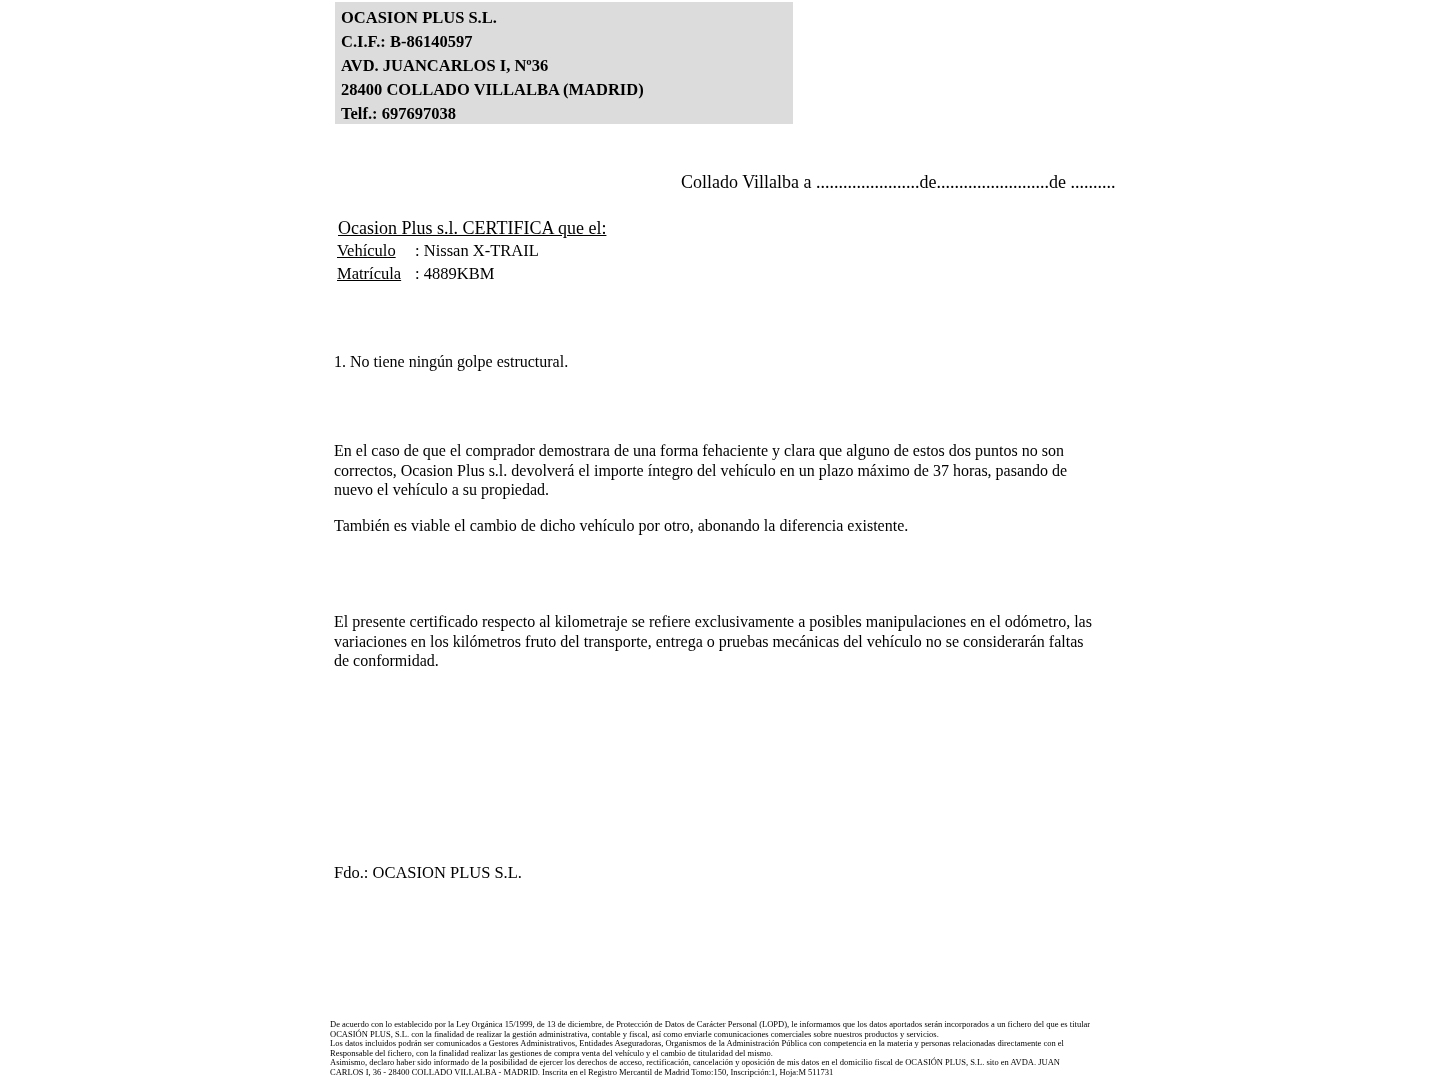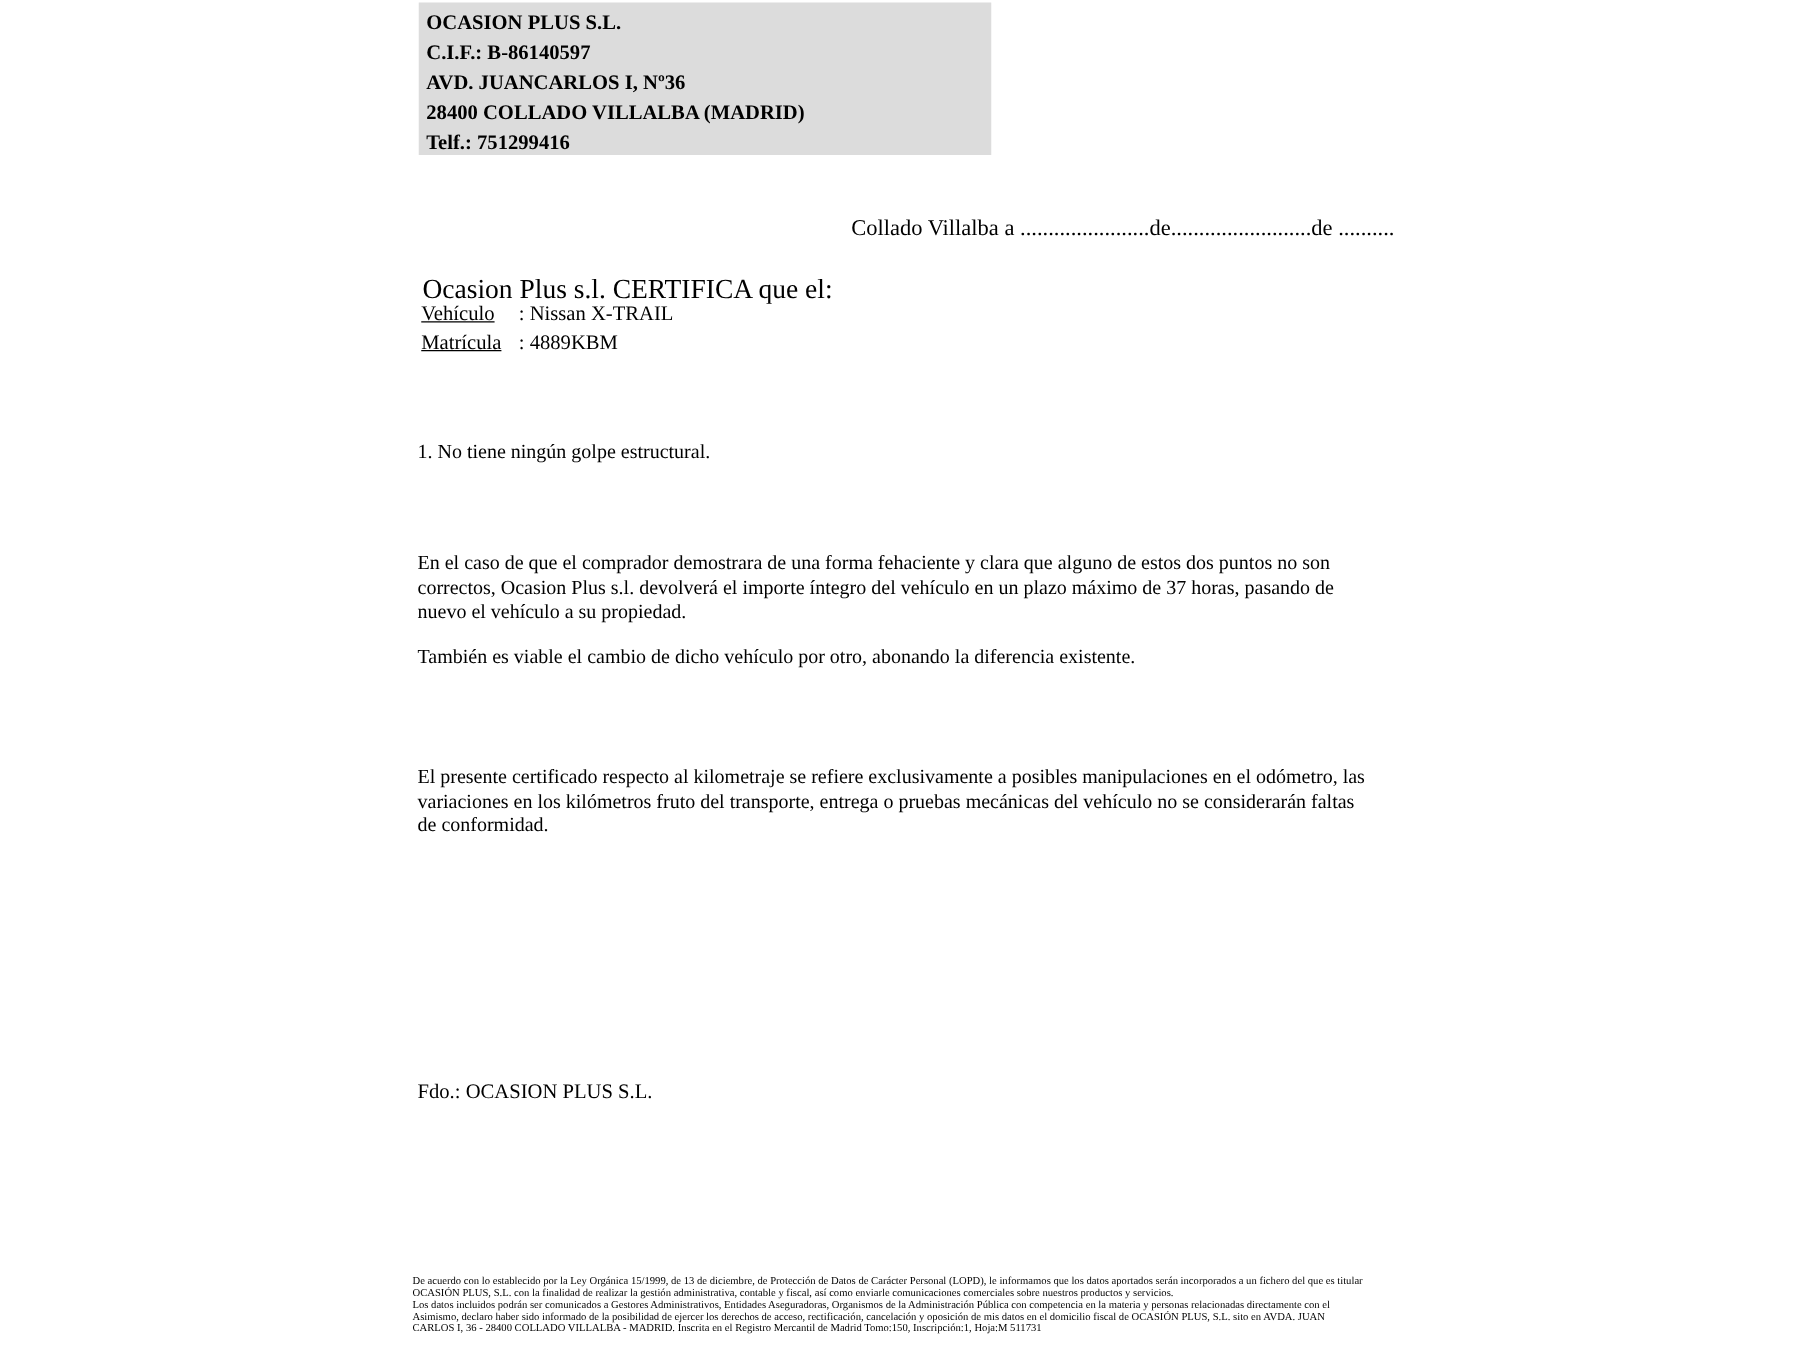--- a/index.html
+++ b/index.html
@@ -34,22 +34,23 @@
     position: absolute;
     left: 681px;
     top: 172px;
     font-size: 18px;
     white-space: nowrap;
   }
   .cert-intro {
     position: absolute;
     left: 338px;
     top: 218px;
-    font-size: 22px;
+    font-size: 18px;
     white-space: nowrap;
+    text-decoration: underline;
   }
   .cert-row {
     position: absolute;
     left: 337px;
     font-size: 16.5px;
     white-space: nowrap;
   }
   .row-vehicle { top: 241px; }
   .row-plate   { top: 264px; }
   .cert-label {
@@ -96,21 +97,21 @@
 </head>
 <body>
 
 <div class="page">
 
   <div class="header-box">
     <div>OCASION PLUS S.L.</div>
     <div>C.I.F.: B-86140597</div>
     <div>AVD. JUANCARLOS I, Nº36</div>
     <div>28400 COLLADO VILLALBA (MADRID)</div>
-    <div>Telf.: 751299416</div>
+    <div>Telf.: 697697038</div>
   </div>
 
   <div class="date-line">Collado Villalba a .......................de.........................de ..........</div>
 
   <div class="cert-intro">Ocasion Plus s.l. CERTIFICA que el:</div>
 
   <div class="cert-row row-vehicle">
     <span class="cert-label">Vehículo</span><span class="cert-value">: Nissan X-TRAIL</span>
   </div>
 
@@ -123,17 +124,18 @@
   <div class="para p1">En el caso de que el comprador demostrara de una forma fehaciente y clara que alguno de estos dos puntos no son correctos, Ocasion Plus s.l. devolverá el importe íntegro del vehículo en un plazo máximo de 37 horas, pasando de nuevo el vehículo a su propiedad.</div>
   <div class="para p2">También es viable el cambio de dicho vehículo por otro, abonando la diferencia existente.</div>
   <div class="para p4">El presente certificado respecto al kilometraje se refiere exclusivamente a posibles manipulaciones en el odómetro, las variaciones en los kilómetros fruto del transporte, entrega o pruebas mecánicas del vehículo no se considerarán faltas de conformidad.</div>
 
   <div class="signature">Fdo.: OCASION PLUS S.L.</div>
 
   <div class="footer">
     <div class="fline">De acuerdo con lo establecido por la Ley Orgánica 15/1999, de 13 de diciembre, de Protección de Datos de Carácter Personal (LOPD), le informamos que los datos aportados serán incorporados a un fichero del que es titular</div>
     <div class="fline">OCASIÓN PLUS, S.L. con la finalidad de realizar la gestión administrativa, contable y fiscal, así como enviarle comunicaciones comerciales sobre nuestros productos y servicios.</div>
     <div class="fline">Los datos incluidos podrán ser comunicados a Gestores Administrativos, Entidades Aseguradoras, Organismos de la Administración Pública con competencia en la materia y personas relacionadas directamente con el</div>
+    <div class="fline">Responsable del fichero, con la finalidad realizar las gestiones de compra venta del vehículo y el cambio de titularidad del mismo.</div>
     <div class="fline">Asimismo, declaro haber sido informado de la posibilidad de ejercer los derechos de acceso, rectificación, cancelación y oposición de mis datos en el domicilio fiscal de OCASIÓN PLUS, S.L. sito en AVDA. JUAN</div>
     <div class="fline">CARLOS I, 36 - 28400 COLLADO VILLALBA - MADRID. Inscrita en el Registro Mercantil de Madrid Tomo:150, Inscripción:1, Hoja:M 511731</div>
   </div>
 
 </div>
 
 </body></html>

